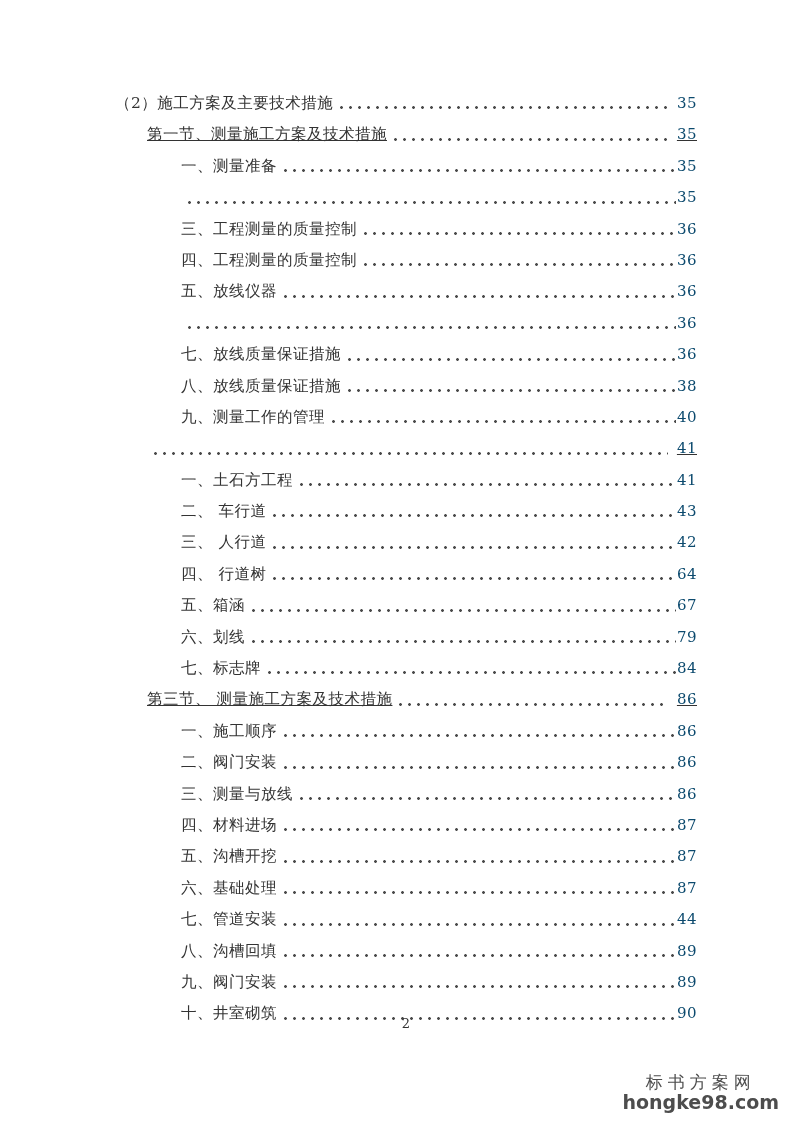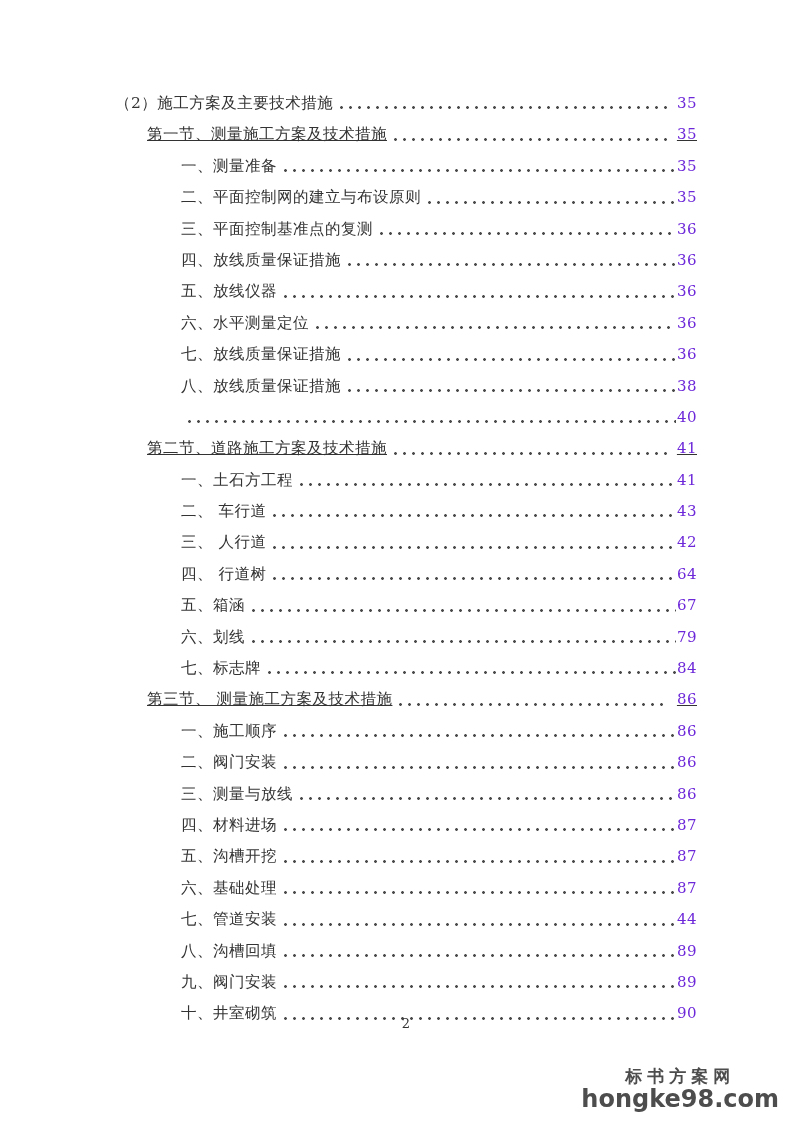--- a/index.html
+++ b/index.html
@@ -43,21 +43,21 @@
     margin-left: 4px;
     margin-right: 1px;
     background-image: radial-gradient(circle, #4a4a4a 1.15px, rgba(0,0,0,0) 1.6px);
     background-size: 9px 9px;
     background-repeat: repeat-x;
     background-position: left bottom 7px;
   }
   .level-0 .dots, .level-1 .dots { margin-right: 9px; }
   .toc-page {
     font-size: 15px;
-    color: #6d28d9;
+    color: #0c4a6e;
   }
   .footer-page-number {
     position: absolute;
     top: 1016px;
     left: 115px;
     right: 96px;
     text-align: center;
     font-size: 13px;
     color: #333333;
   }
@@ -65,27 +65,27 @@
     position: absolute;
     right: 14px;
     bottom: 8px;
     text-align: center;
     font-family: "DejaVu Sans", "Liberation Sans", sans-serif;
     color: #4d4d4d;
     line-height: 1.15;
   }
   .watermark-site-name {
     font-size: 17px;
-    font-weight: bold;
+    font-weight: normal;
     letter-spacing: 5px;
     display: block;
     text-align: center;
   }
   .watermark-domain {
-    font-size: 24px;
+    font-size: 19px;
     font-weight: bold;
     letter-spacing: 0px;
     display: block;
   }
 </style>
 </head>
 <body>
 
 <div class="page">
 
@@ -99,60 +99,58 @@
       <span class="toc-title">第一节、测量施工方案及技术措施</span>
       <span class="dots"></span>
       <span class="toc-page">35</span>
     </div>
       <div class="toc-row level-2">
       <span class="toc-title">一、测量准备</span>
       <span class="dots"></span>
       <span class="toc-page">35</span>
     </div>
       <div class="toc-row level-2">
-      <span class="toc-title">二、平面控制网的建立与布设原则</span>
-      <span class="dots"></span>
-      <span class="toc-page">35</span>
-    </div>
-      <div class="toc-row level-2">
-      <span class="toc-title">三、平面控制基准点的复测</span>
-      <span class="dots"></span>
-      <span class="toc-page">36</span>
-    </div>
-      <div class="toc-row level-2">
-      <span class="toc-title">四、放线质量保证措施</span>
+      <span class="dots"></span>
+      <span class="toc-page">35</span>
+    </div>
+      <div class="toc-row level-2">
+      <span class="toc-title">三、工程测量的质量控制</span>
+      <span class="dots"></span>
+      <span class="toc-page">36</span>
+    </div>
+      <div class="toc-row level-2">
+      <span class="toc-title">四、工程测量的质量控制</span>
       <span class="dots"></span>
       <span class="toc-page">36</span>
     </div>
       <div class="toc-row level-2">
       <span class="toc-title">五、放线仪器</span>
       <span class="dots"></span>
       <span class="toc-page">36</span>
     </div>
       <div class="toc-row level-2">
-      <span class="toc-title">六、水平测量定位</span>
       <span class="dots"></span>
       <span class="toc-page">36</span>
     </div>
       <div class="toc-row level-2">
       <span class="toc-title">七、放线质量保证措施</span>
       <span class="dots"></span>
       <span class="toc-page">36</span>
     </div>
       <div class="toc-row level-2">
       <span class="toc-title">八、放线质量保证措施</span>
       <span class="dots"></span>
       <span class="toc-page">38</span>
     </div>
       <div class="toc-row level-2">
+      <span class="toc-title">九、测量工作的管理</span>
       <span class="dots"></span>
       <span class="toc-page">40</span>
     </div>
       <div class="toc-row level-1">
-      <span class="toc-title">第二节、道路施工方案及技术措施</span>
       <span class="dots"></span>
       <span class="toc-page">41</span>
     </div>
       <div class="toc-row level-2">
       <span class="toc-title">一、土石方工程</span>
       <span class="dots"></span>
       <span class="toc-page">41</span>
     </div>
       <div class="toc-row level-2">
       <span class="toc-title">二、 车行道</span>

